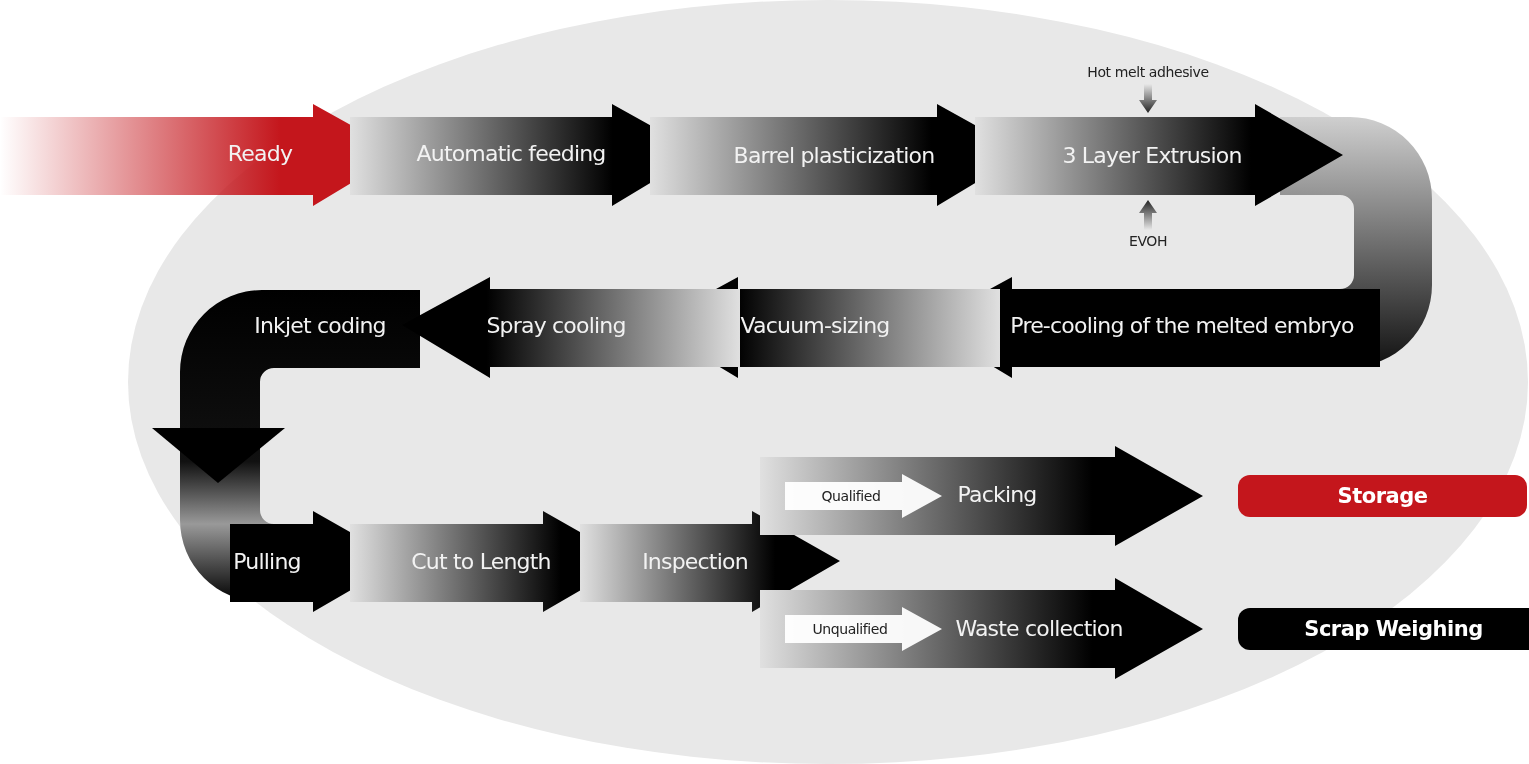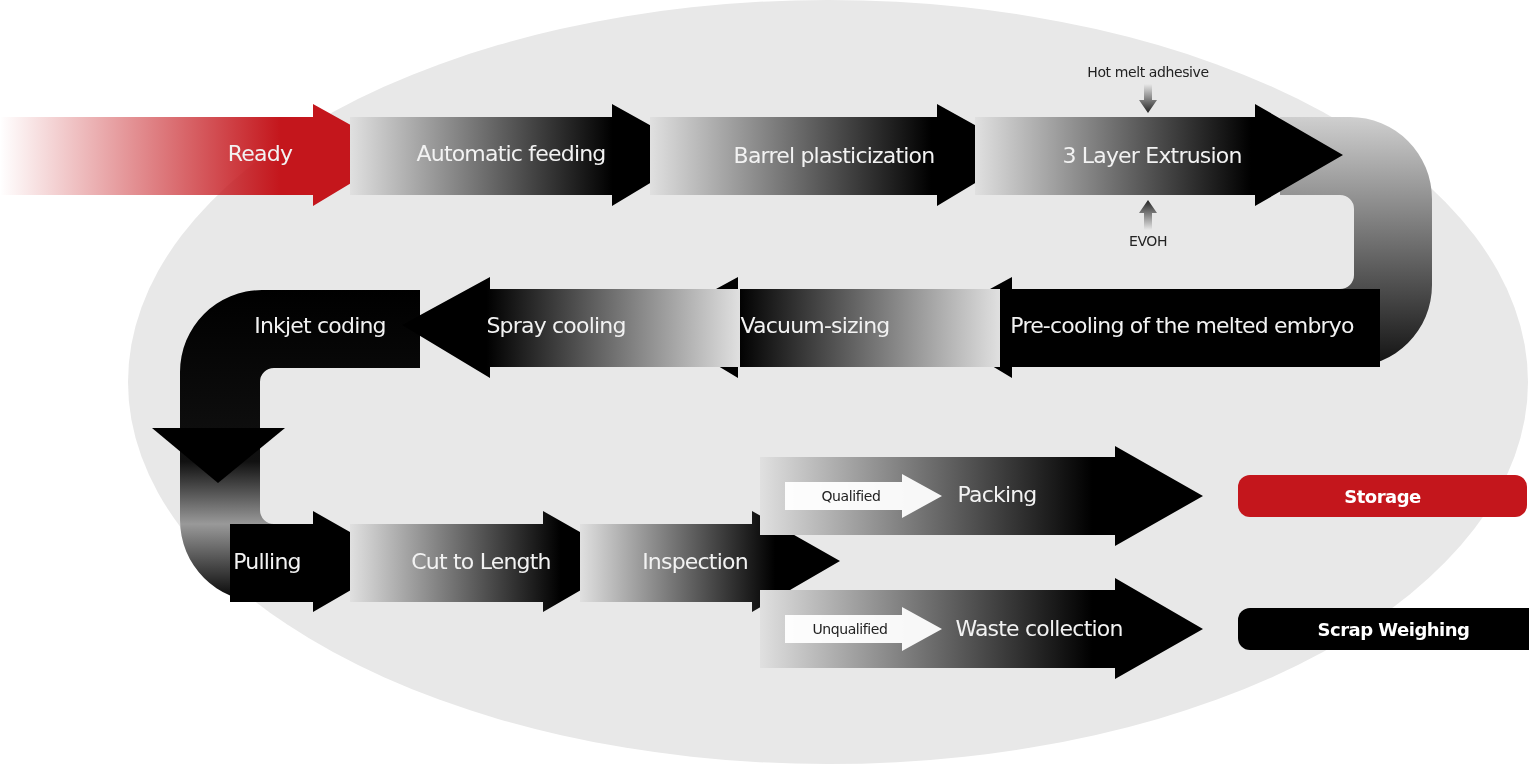--- a/index.html
+++ b/index.html
@@ -1,20 +1,20 @@
 <!DOCTYPE html>
 <html><head>
 <meta charset="utf-8">
 <style>
   html,body{margin:0;padding:0;background:#fff;}
   body{width:1529px;height:764px;position:relative;overflow:hidden;font-family:"DejaVu Sans",sans-serif;}
   svg{position:absolute;left:0;top:0;}
   .lbl{fill:#f2f2f2;font-family:"DejaVu Sans",sans-serif;font-size:22px;letter-spacing:-0.8px;}
   .small{fill:#222;font-family:"DejaVu Sans",sans-serif;font-size:14px;letter-spacing:-0.4px;}
-  .pill{position:absolute;height:42px;border-radius:12px;color:#fff;font-family:"DejaVu Sans",sans-serif;font-size:18px;font-weight:bold;display:flex;align-items:center;justify-content:center;letter-spacing:-0.5px;}
+  .pill{position:absolute;height:42px;border-radius:12px;color:#fff;font-family:"DejaVu Sans",sans-serif;font-size:21px;font-weight:bold;display:flex;align-items:center;justify-content:center;letter-spacing:-0.5px;}
 </style>
 </head>
 <body>
 
 <svg width="1529" height="764" viewBox="0 0 1529 764">
   <defs>
     <linearGradient id="gRed" x1="0" x2="1" y1="0" y2="0">
       <stop offset="0" stop-color="#c4161c" stop-opacity="0"></stop>
       <stop offset="0.7" stop-color="#c4161c" stop-opacity="1"></stop>
       <stop offset="1" stop-color="#c4161c"></stop>

